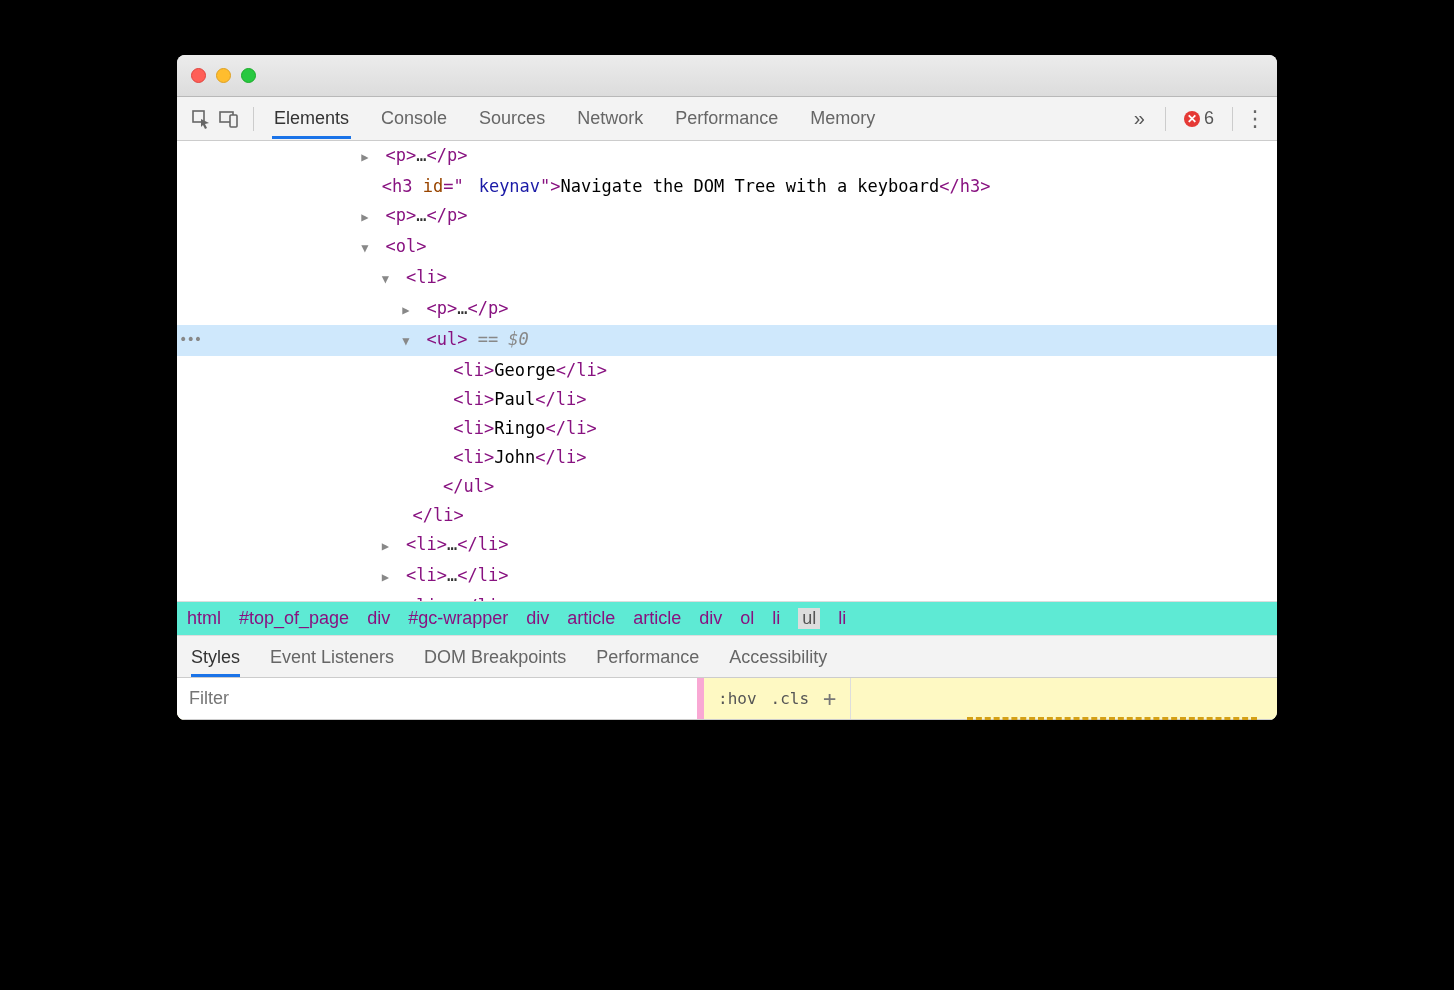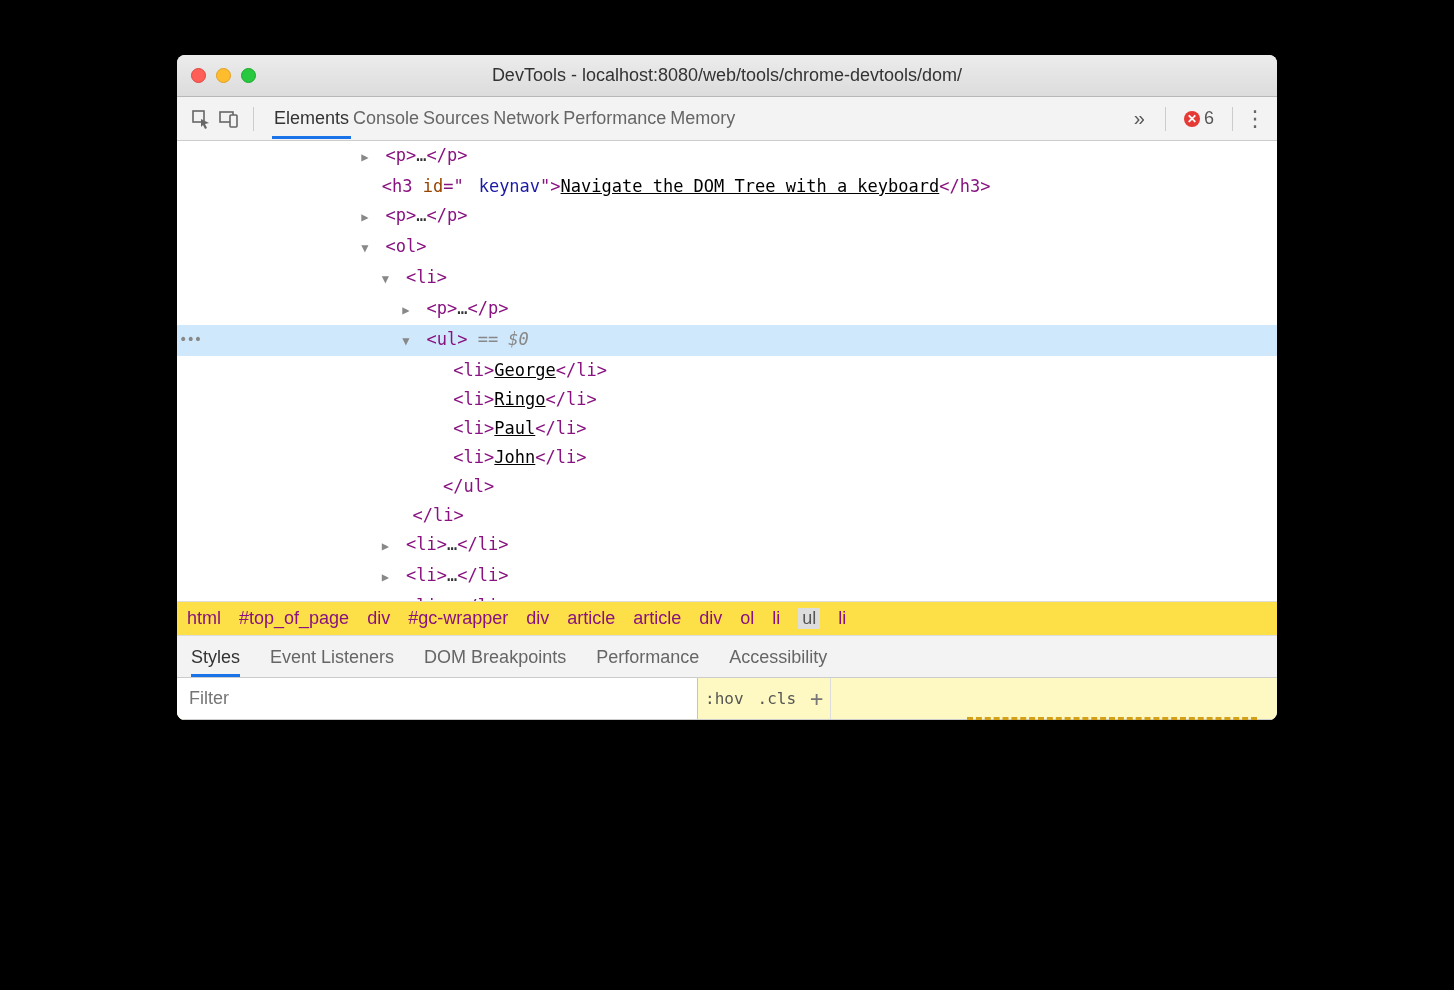--- a/index.html
+++ b/index.html
@@ -54,21 +54,21 @@
   }
   .toolbar .icon-btn {
     width: 28px; height: 28px;
     display: flex; align-items: center; justify-content: center;
     cursor: pointer;
     color: #666;
   }
   .toolbar .sep {
     width: 1px; height: 24px; background: #ccc; margin: 0 10px;
   }
-  .tabs { display: flex; margin-left: 8px; flex: 1; align-items: center; }
+  .tabs { display: flex; gap: 28px; margin-left: 8px; flex: 1; align-items: center; }
   .tab { cursor: pointer; color: #666; padding: 10px 2px; }
   .tab.active { color: #333; border-bottom: 3px solid #1a73e8; padding-bottom: 7px; }
   .more { padding: 0 10px; cursor: pointer; font-size: 20px; color: #555; }
   .errbadge { display: flex; align-items: center; gap: 4px; color: #555; padding: 0 8px; }
   .errbadge .circ { width: 16px; height: 16px; border-radius: 50%; background: #e53935; color: #fff; font-size: 12px; display: flex; align-items: center; justify-content: center; font-weight: bold; }
   .kebab { width: 24px; text-align: center; font-size: 22px; color: #666; cursor: pointer; }
 
   .dom-panel {
     font-family: Menlo, Consolas, monospace;
     font-size: 17px;
@@ -78,38 +78,38 @@
     position: relative;
     background: #fff;
   }
   .line { white-space: pre; padding-left: 0; }
   .indent { display: inline-block; }
   .arrow { display: inline-block; width: 14px; color: #888; cursor: pointer; font-size: 12px; vertical-align: 0px;}
   .punct { color: #881280; }
   .tagname { color: #881280; }
   .attrname { color: #994500; }
   .attrval { color: #1a1aa6; margin-left: 15px; }
-  .txt { color: #000; text-decoration: underline; }
+  .txt { color: #000; }
   .ellipsis { color: #333; }
   .selmark { color: #888; font-style: italic; }
   .selected {
     background: #cfe8fc;
   }
   .gutter-dots {
     position: absolute;
     left: 2px;
     color: #888;
     font-size: 14px;
     letter-spacing: -1px;
   }
 
   .breadcrumb {
     border-top: 1px solid #ddd;
     border-bottom: 1px solid #ddd;
-    background: #fde047;
+    background: #5eead4;
     padding: 6px 10px;
     font-size: 18px;
     display: flex;
     gap: 18px;
     flex-wrap: wrap;
   }
   .breadcrumb span { color: #881280; cursor: pointer; }
   .breadcrumb span.sel { background: #ddd; color: #555; padding: 0 4px; }
 
   .sub-tabs {
@@ -139,22 +139,22 @@
     outline: none;
     font-size: 18px;
     padding: 8px 12px;
     color: #555;
     height: 100%;
   }
   .filterbar .tools {
     display: flex;
     align-items: center;
     gap: 14px;
-    border-left: 1px solid #f9a8d4;
-    padding: 0 7px;
+    border-left: 7px solid #f9a8d4;
+    padding: 0 14px;
     height: 100%;
     color: #555;
     font-family: Menlo, monospace;
     font-size: 16px;
   }
   .filterbar .right {
     flex: 1;
     border-left: 1px solid #ddd;
     height: 100%;
     position: relative;
@@ -172,21 +172,20 @@
 <body>
 
 <div class="window">
 
   <div class="titlebar">
     <div class="traffic">
       <div class="dot red"></div>
       <div class="dot yellow"></div>
       <div class="dot green"></div>
     </div>
-    <div class="title">DevTools - localhost:8080/web/tools/chrome-devtools/dom/</div>
   </div>
 
   <div class="toolbar">
     <div class="icon-btn">
       <svg width="20" height="20" viewBox="0 0 20 20">
           <rect x="2" y="2" width="11" height="11" fill="none" stroke="#666" stroke-width="1.6"></rect>
           <path d="M10 10 L18 14 L14 15 L16 19 L14 20 L12 16 L10 18 Z" fill="#666"></path>
         </svg>
     </div>
     <div class="icon-btn">
@@ -223,22 +222,22 @@
 
     <div class="line"><span class="indent">                  </span><span class="arrow">▼</span> <span class="punct">&lt;</span><span class="tagname">ol</span><span class="punct">&gt;</span></div>
 
     <div class="line"><span class="indent">                    </span><span class="arrow">▼</span> <span class="punct">&lt;</span><span class="tagname">li</span><span class="punct">&gt;</span></div>
 
     <div class="line"><span class="indent">                      </span><span class="arrow">▶</span> <span class="punct">&lt;</span><span class="tagname">p</span><span class="punct">&gt;</span><span class="ellipsis">…</span><span class="punct">&lt;/</span><span class="tagname">p</span><span class="punct">&gt;</span></div>
 
     <div class="line selected"><span class="gutter-dots">•••</span><span class="indent">                      </span><span class="arrow">▼</span> <span class="punct">&lt;</span><span class="tagname">ul</span><span class="punct">&gt;</span> <span class="selmark">== $0</span></div>
 
     <div class="line"><span class="indent">                           </span><span class="punct">&lt;</span><span class="tagname">li</span><span class="punct">&gt;</span><span class="txt">George</span><span class="punct">&lt;/</span><span class="tagname">li</span><span class="punct">&gt;</span></div>
+    <div class="line"><span class="indent">                           </span><span class="punct">&lt;</span><span class="tagname">li</span><span class="punct">&gt;</span><span class="txt">Paul</span><span class="punct">&lt;/</span><span class="tagname">li</span><span class="punct">&gt;</span></div>
     <div class="line"><span class="indent">                           </span><span class="punct">&lt;</span><span class="tagname">li</span><span class="punct">&gt;</span><span class="txt">Ringo</span><span class="punct">&lt;/</span><span class="tagname">li</span><span class="punct">&gt;</span></div>
-    <div class="line"><span class="indent">                           </span><span class="punct">&lt;</span><span class="tagname">li</span><span class="punct">&gt;</span><span class="txt">Paul</span><span class="punct">&lt;/</span><span class="tagname">li</span><span class="punct">&gt;</span></div>
     <div class="line"><span class="indent">                           </span><span class="punct">&lt;</span><span class="tagname">li</span><span class="punct">&gt;</span><span class="txt">John</span><span class="punct">&lt;/</span><span class="tagname">li</span><span class="punct">&gt;</span></div>
 
     <div class="line"><span class="indent">                          </span><span class="punct">&lt;/</span><span class="tagname">ul</span><span class="punct">&gt;</span></div>
 
     <div class="line"><span class="indent">                       </span><span class="punct">&lt;/</span><span class="tagname">li</span><span class="punct">&gt;</span></div>
 
     <div class="line"><span class="indent">                    </span><span class="arrow">▶</span> <span class="punct">&lt;</span><span class="tagname">li</span><span class="punct">&gt;</span><span class="ellipsis">…</span><span class="punct">&lt;/</span><span class="tagname">li</span><span class="punct">&gt;</span></div>
     <div class="line"><span class="indent">                    </span><span class="arrow">▶</span> <span class="punct">&lt;</span><span class="tagname">li</span><span class="punct">&gt;</span><span class="ellipsis">…</span><span class="punct">&lt;/</span><span class="tagname">li</span><span class="punct">&gt;</span></div>
     <div class="line"><span class="indent">                    </span><span class="arrow">▶</span> <span class="punct">&lt;</span><span class="tagname">li</span><span class="punct">&gt;</span><span class="ellipsis">…</span><span class="punct">&lt;/</span><span class="tagname">li</span><span class="punct">&gt;</span></div>
   </div>

